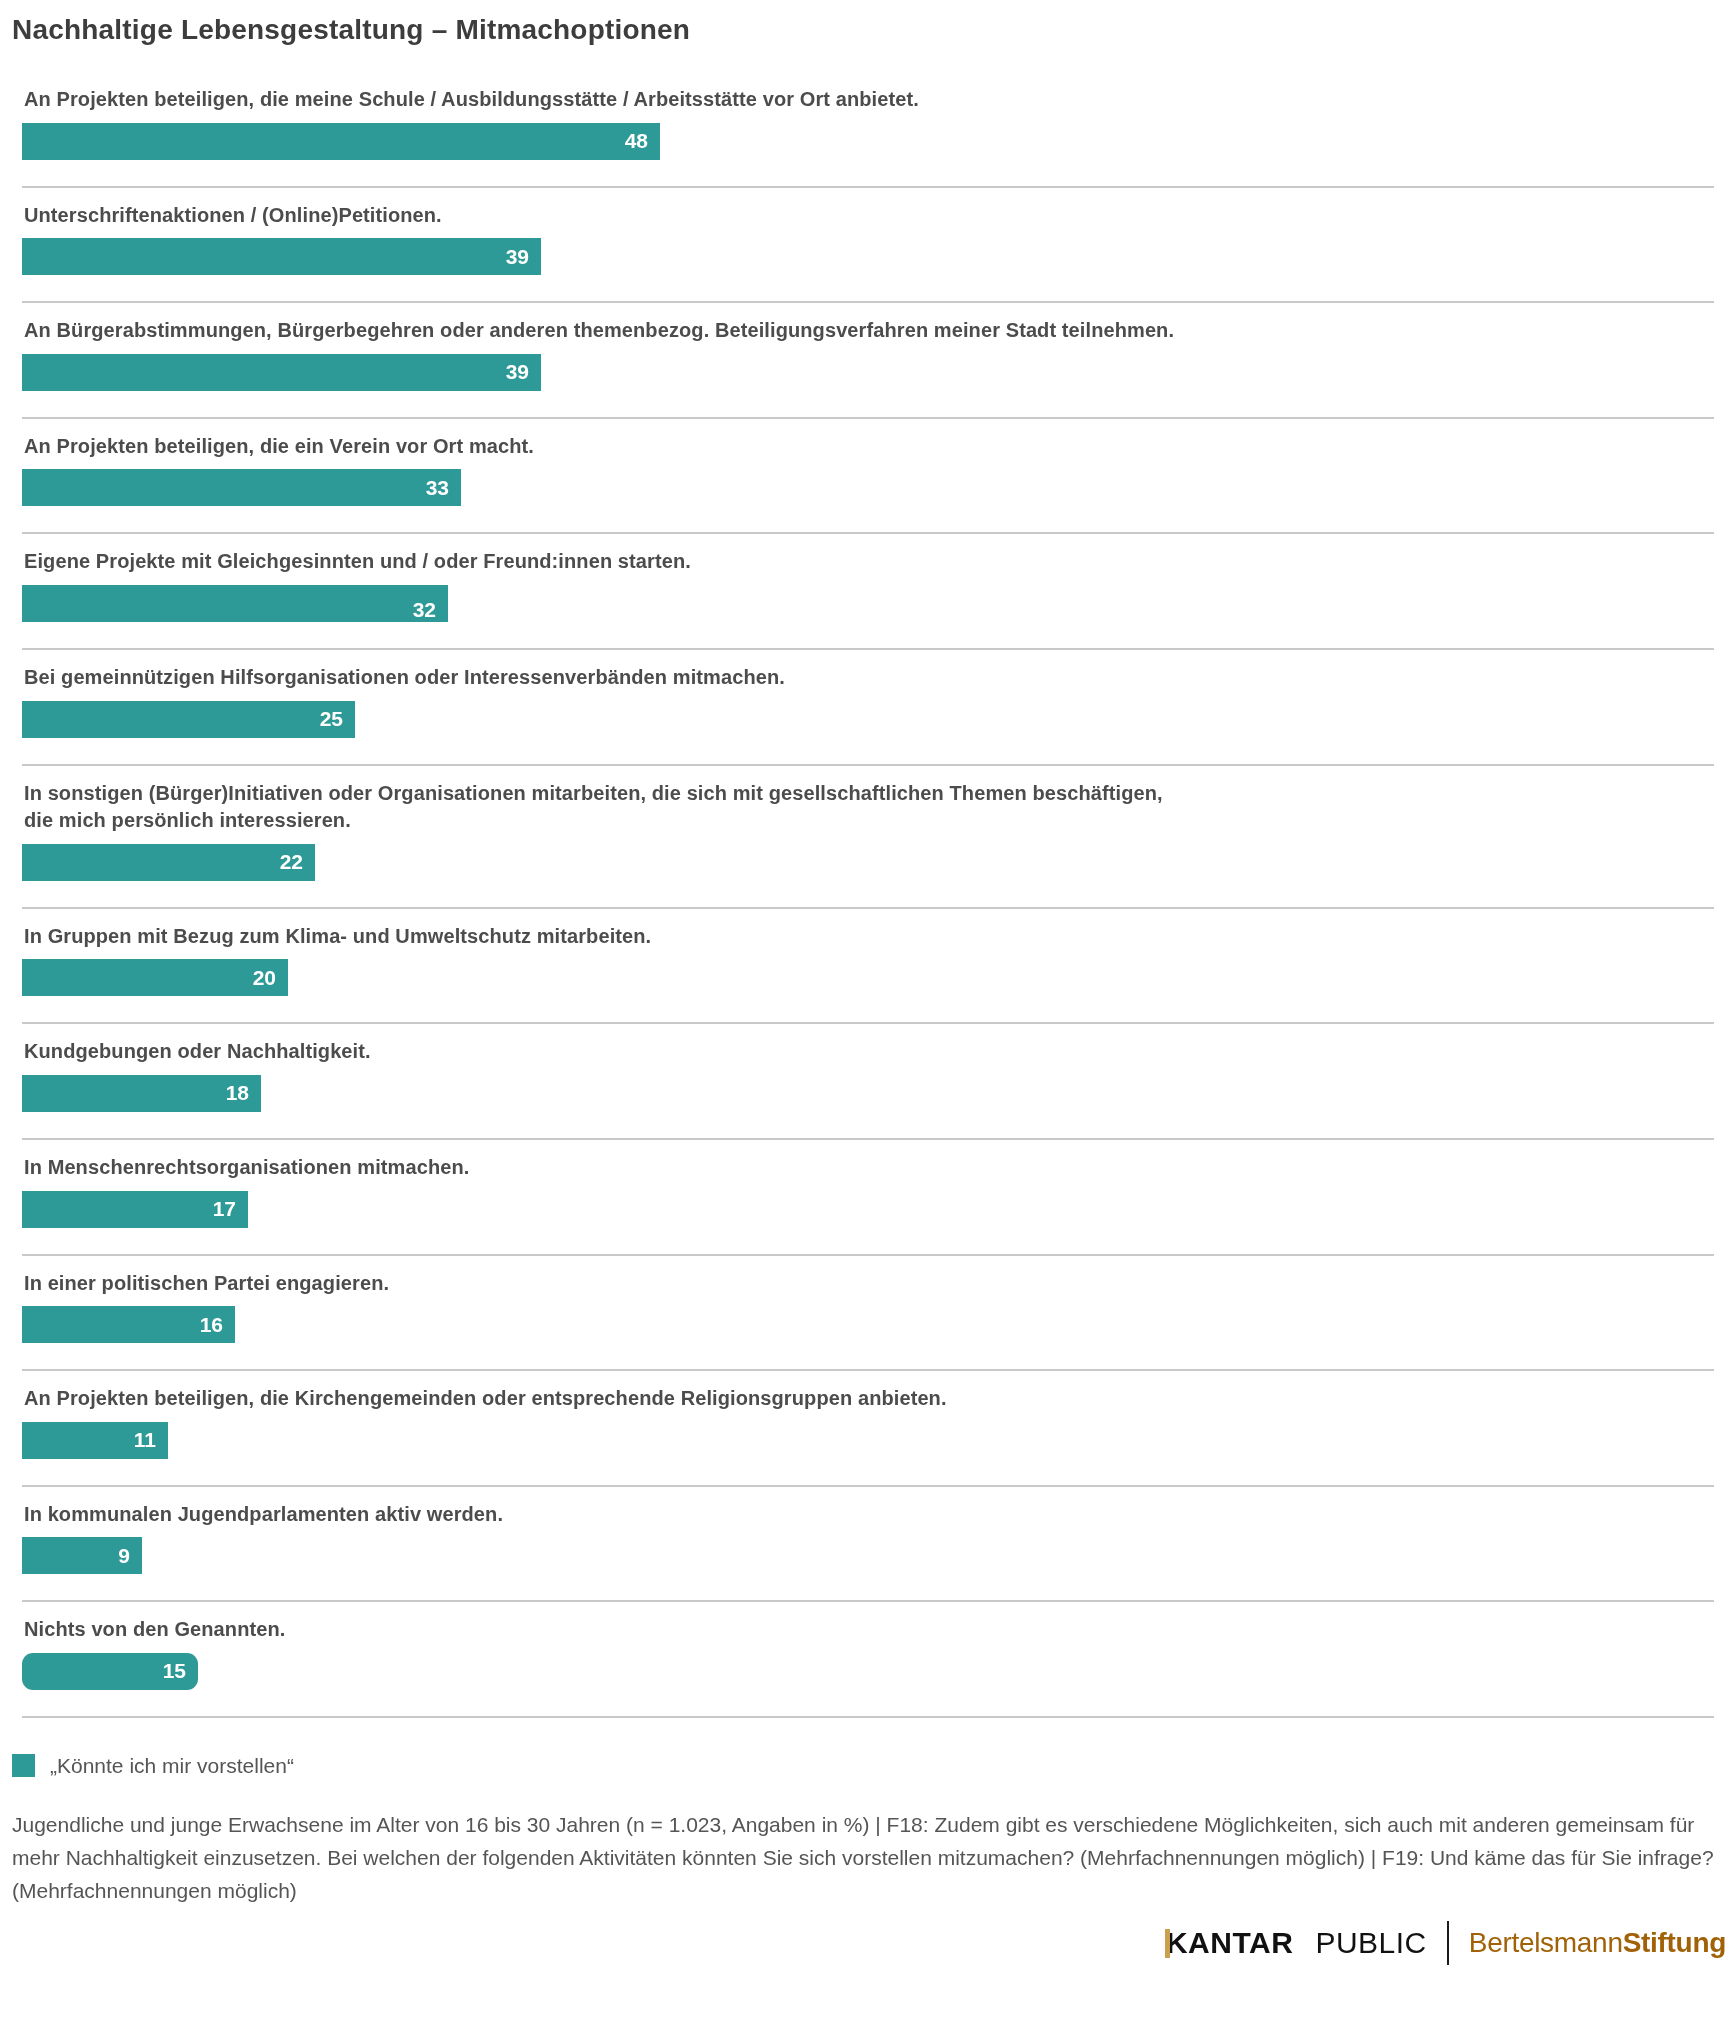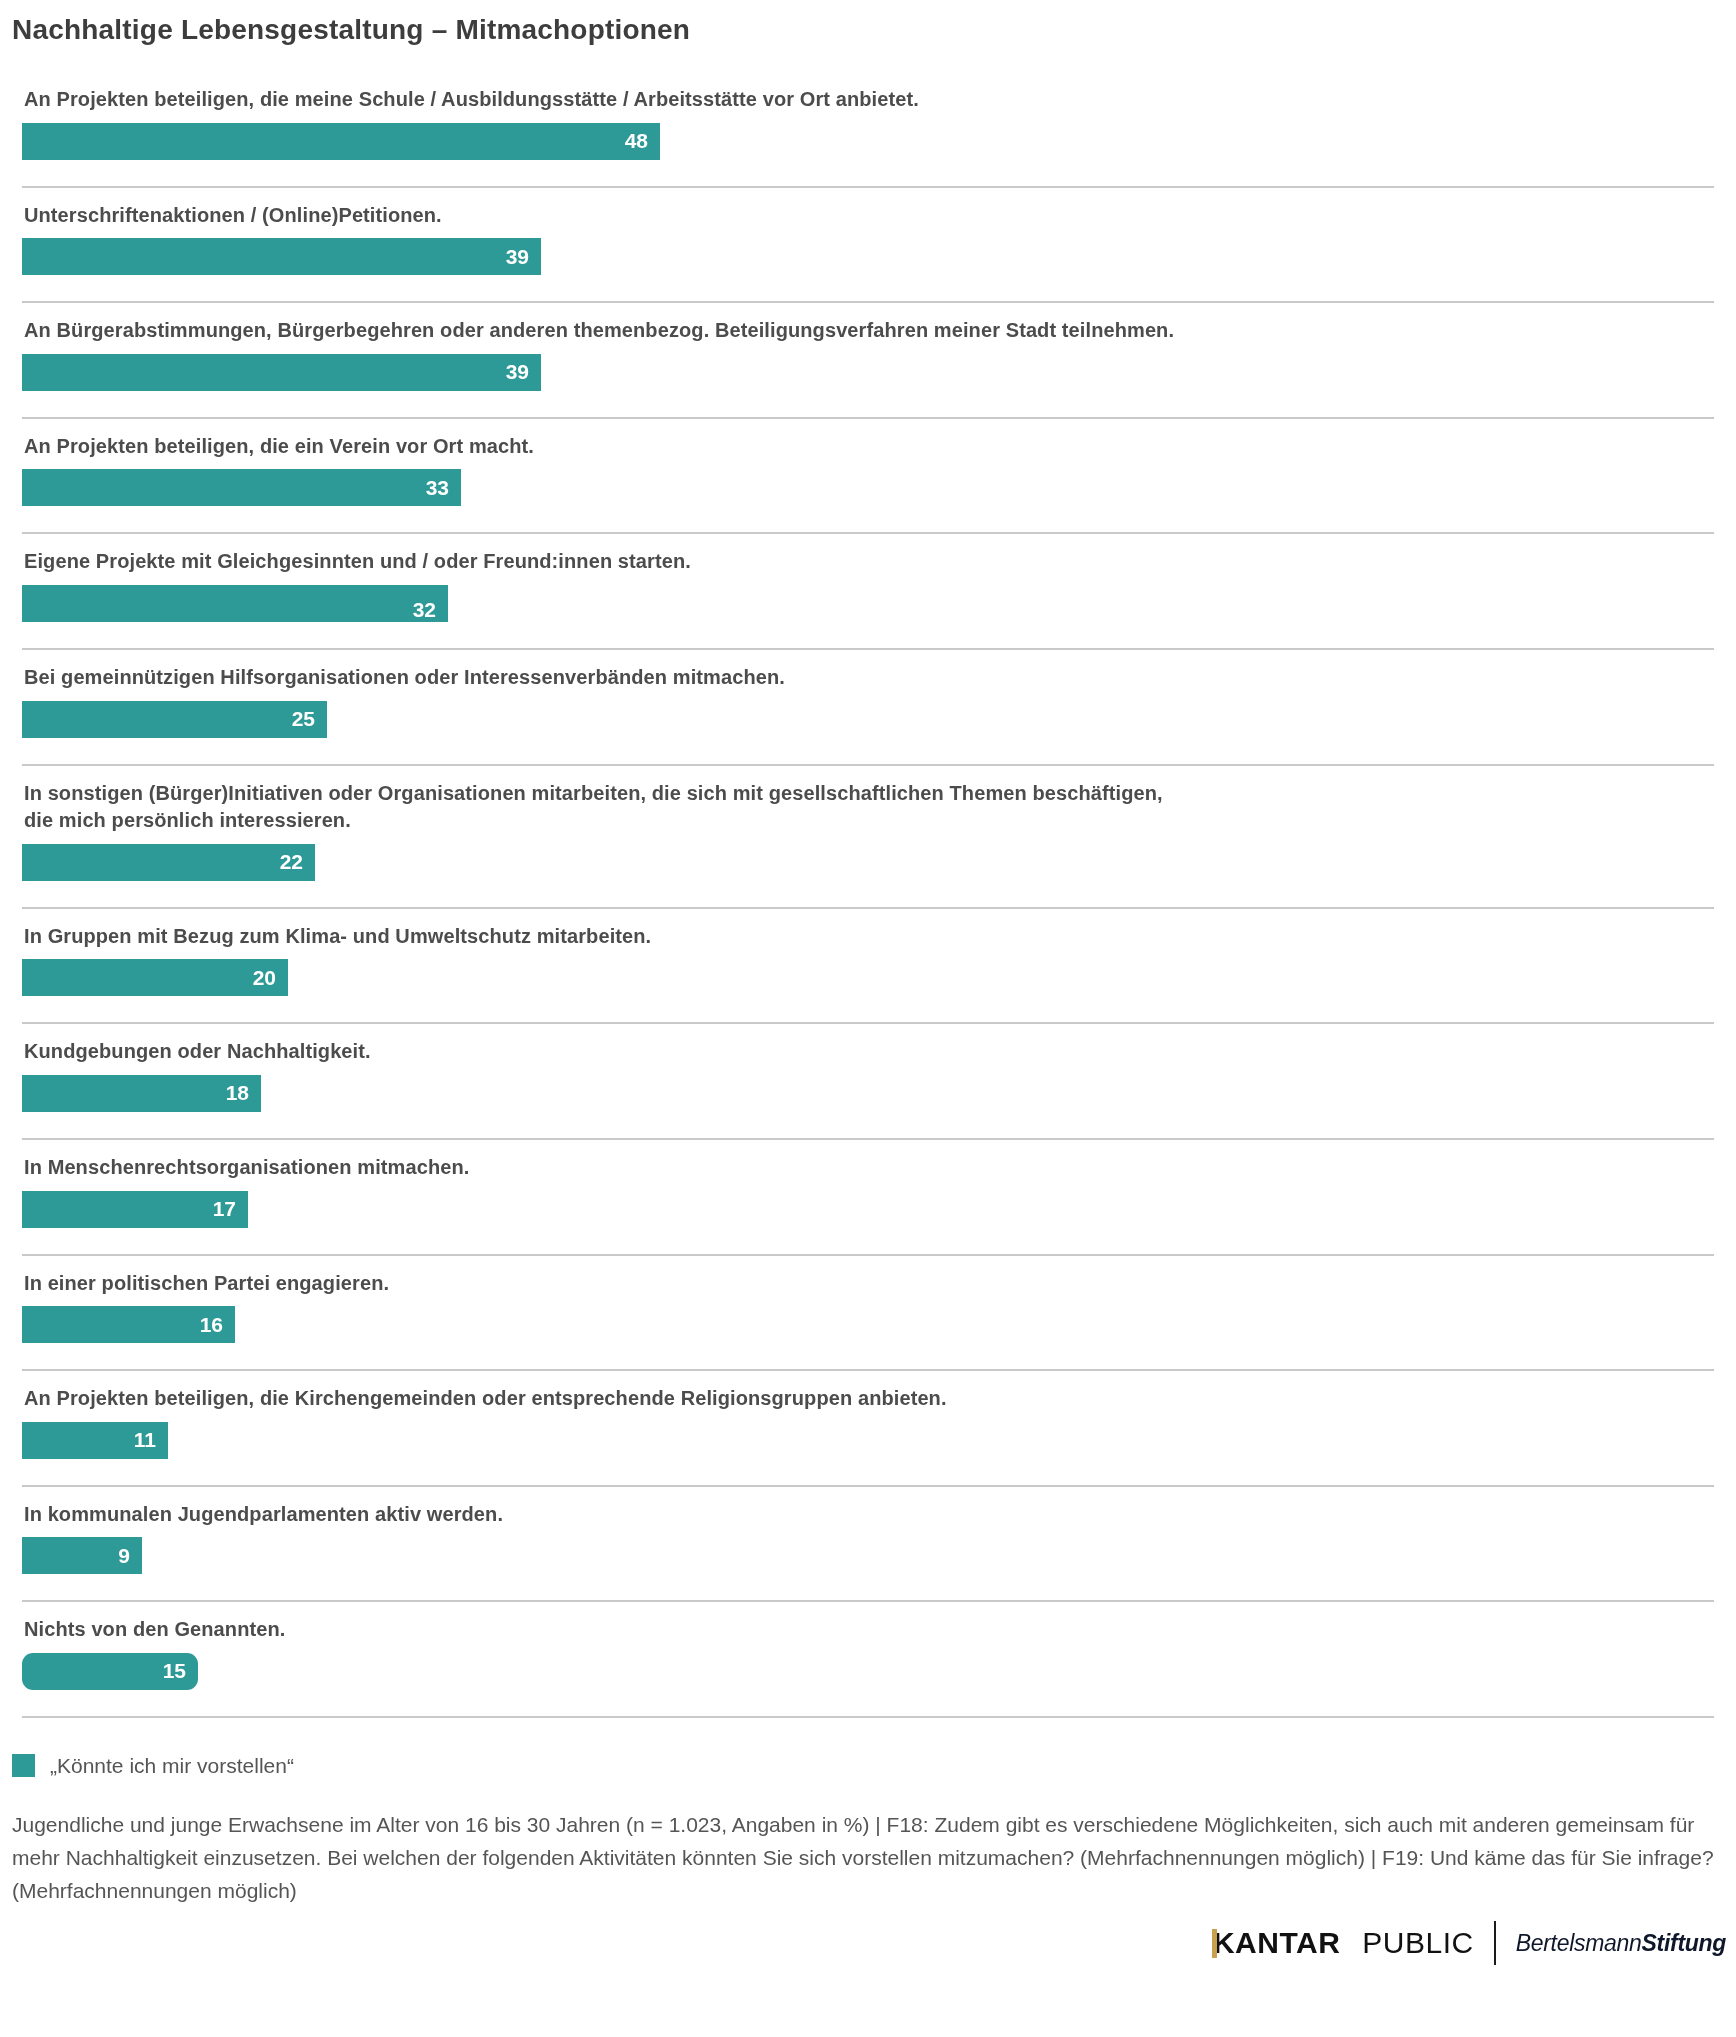--- a/index.html
+++ b/index.html
@@ -95,24 +95,23 @@
     width: 5px;
     background: var(--kantar-gold, #C9A14E);
   }
   .kantar-public { font-weight: 500; }
   .logo-sep {
     width: 2px;
     height: 44px;
     background: #1a1a1a;
   }
   .bst-logo {
-    font-size: 23px;
-    color: #0f172a;
+    font-size: 28px;
+    color: #a16207;
     letter-spacing: -0.3px;
-    font-style: italic;
   }
   .bst-part1 { font-weight: 400; }
   .bst-part2 { font-weight: 700; }
 </style>
 </head>
 <body>
 
 <h1 class="title">Nachhaltige Lebensgestaltung – Mitmachoptionen</h1>
 
 <div>
@@ -163,21 +162,21 @@
       <div class="bar" style="width: 426px; align-items: flex-end;">
         <span class="bar-value">32</span>
       </div>
     </div>
     <hr class="divider">
   </div>
 
   <div class="row">
     <div class="row-label">Bei gemeinnützigen Hilfsorganisationen oder Interessenverbänden mitmachen.</div>
     <div class="bar-track">
-      <div class="bar" style="width: 305px;">
+      <div class="bar" style="width: 333px;">
         <span class="bar-value">25</span>
       </div>
     </div>
     <hr class="divider">
   </div>
 
   <div class="row">
     <div class="row-label">In sonstigen (Bürger)Initiativen oder Organisationen mitarbeiten, die sich mit gesellschaftlichen Themen beschäftigen,
 die mich persönlich interessieren.</div>
     <div class="bar-track">

